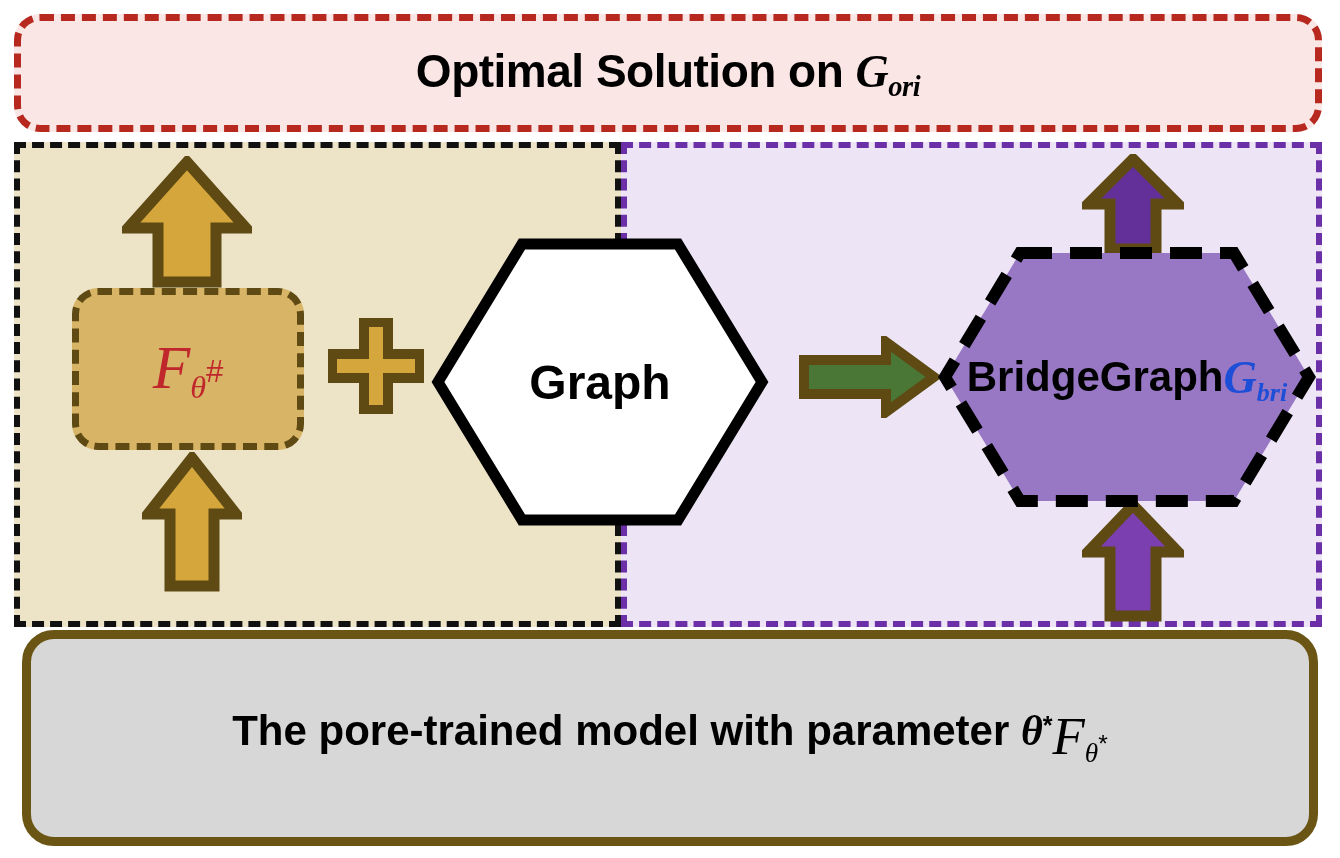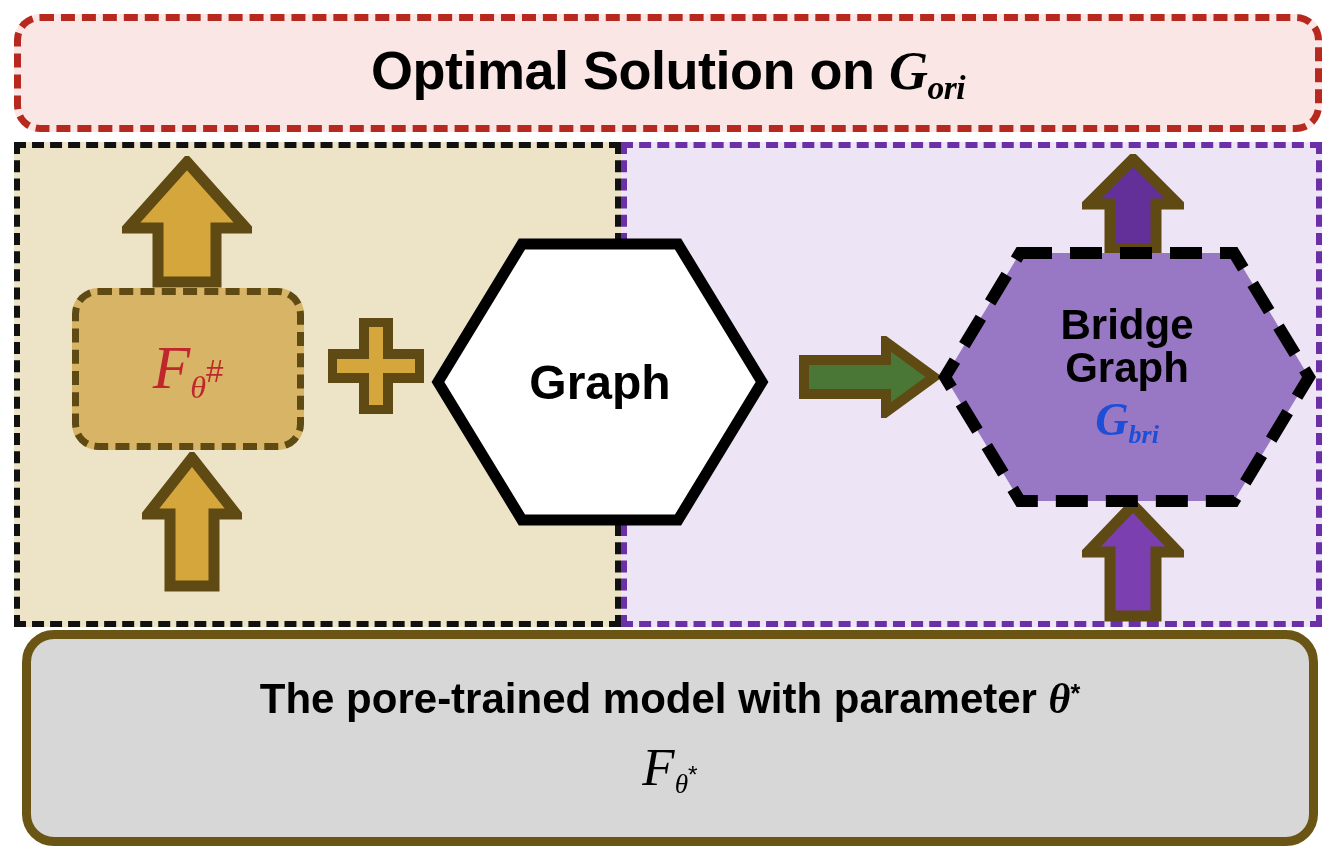--- a/index.html
+++ b/index.html
@@ -27,21 +27,21 @@
     height: 118px;
     box-sizing: border-box;
     background: #FAE6E4;
     border: 7px dashed #B7281F;
     border-radius: 26px;
     display: flex;
     align-items: center;
     justify-content: center;
   }
   #top-banner .banner-text {
-    font-size: 54px;
+    font-size: 46px;
     font-weight: bold;
     color: #000000;
     letter-spacing: -0.5px;
     white-space: nowrap;
   }
 
   
   #left-panel {
     position: absolute;
     left: 14px;
@@ -68,21 +68,21 @@
     position: absolute;
     left: 22px;
     top: 630px;
     width: 1296px;
     height: 216px;
     box-sizing: border-box;
     background: #D7D7D7;
     border: 9px solid #6B5514;
     border-radius: 32px;
     display: flex;
-    flex-direction: column;
+    flex-direction: row;
     align-items: center;
     justify-content: center;
   }
   #bottom-box .line1 {
     font-size: 42px;
     font-weight: bold;
     color: #000000;
     white-space: nowrap;
     margin-bottom: 14px;
   }
@@ -149,21 +149,21 @@
   #hex-white .hx-l2 { font-size: 48px; font-weight: bold; color:#000; margin-top: 8px; }
 
   #hex-purple {
     position: absolute;
     left: 938px; top: 246px;
     width: 378px; height: 262px;
   }
   #hex-purple .hx-label {
     position: absolute;
     left: 0; top: 0; width: 378px; height: 262px;
-    display: flex; flex-direction: column;
+    display: flex; 
     align-items: center; justify-content: center;
     pointer-events: none;
   }
   #hex-purple .hx-l1 { font-size: 42px; font-weight: bold; color:#000; line-height: 1.02; }
   #hex-purple .hx-l2 { font-size: 42px; font-weight: bold; color:#000; line-height: 1.02; }
   #hex-purple .hx-l3 { font-size: 42px; font-weight: bold; color:#1d4ed8; margin-top: 4px; }
 
   
   .mathit {
     font-family: "Liberation Serif", serif;

